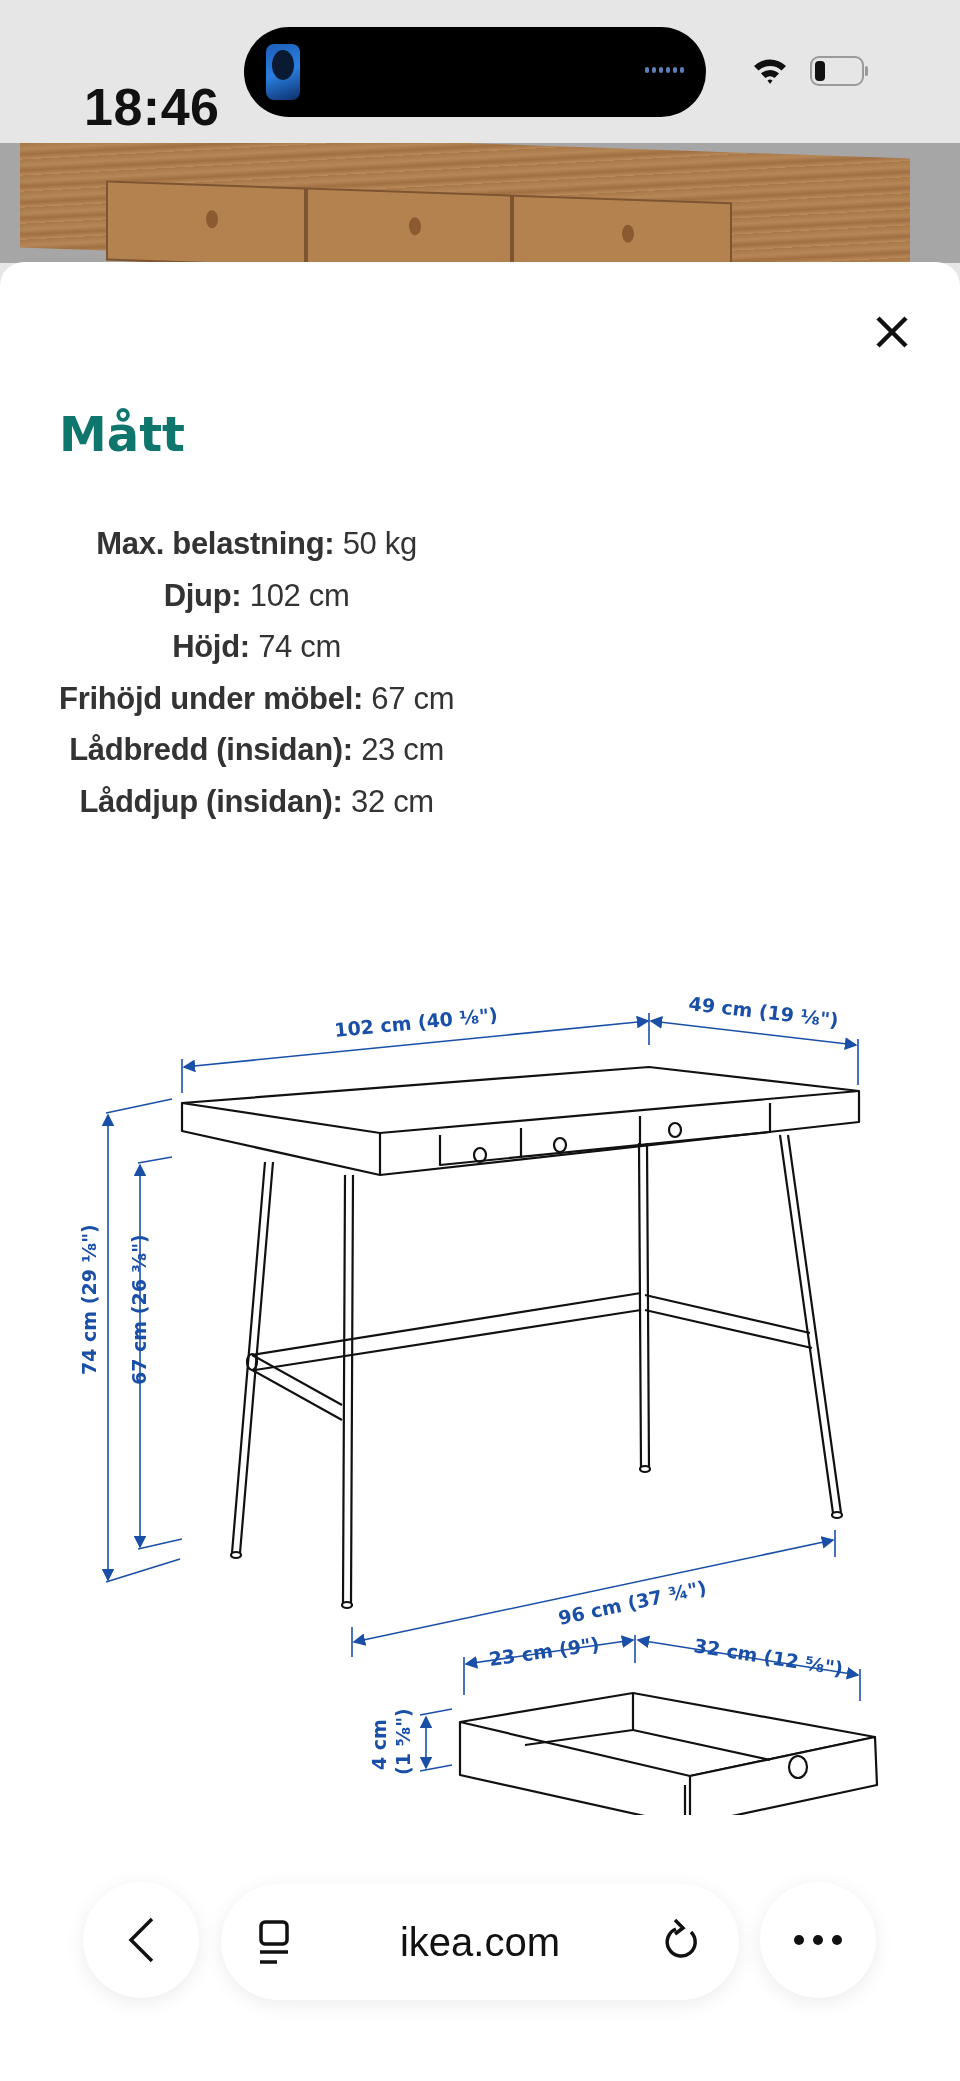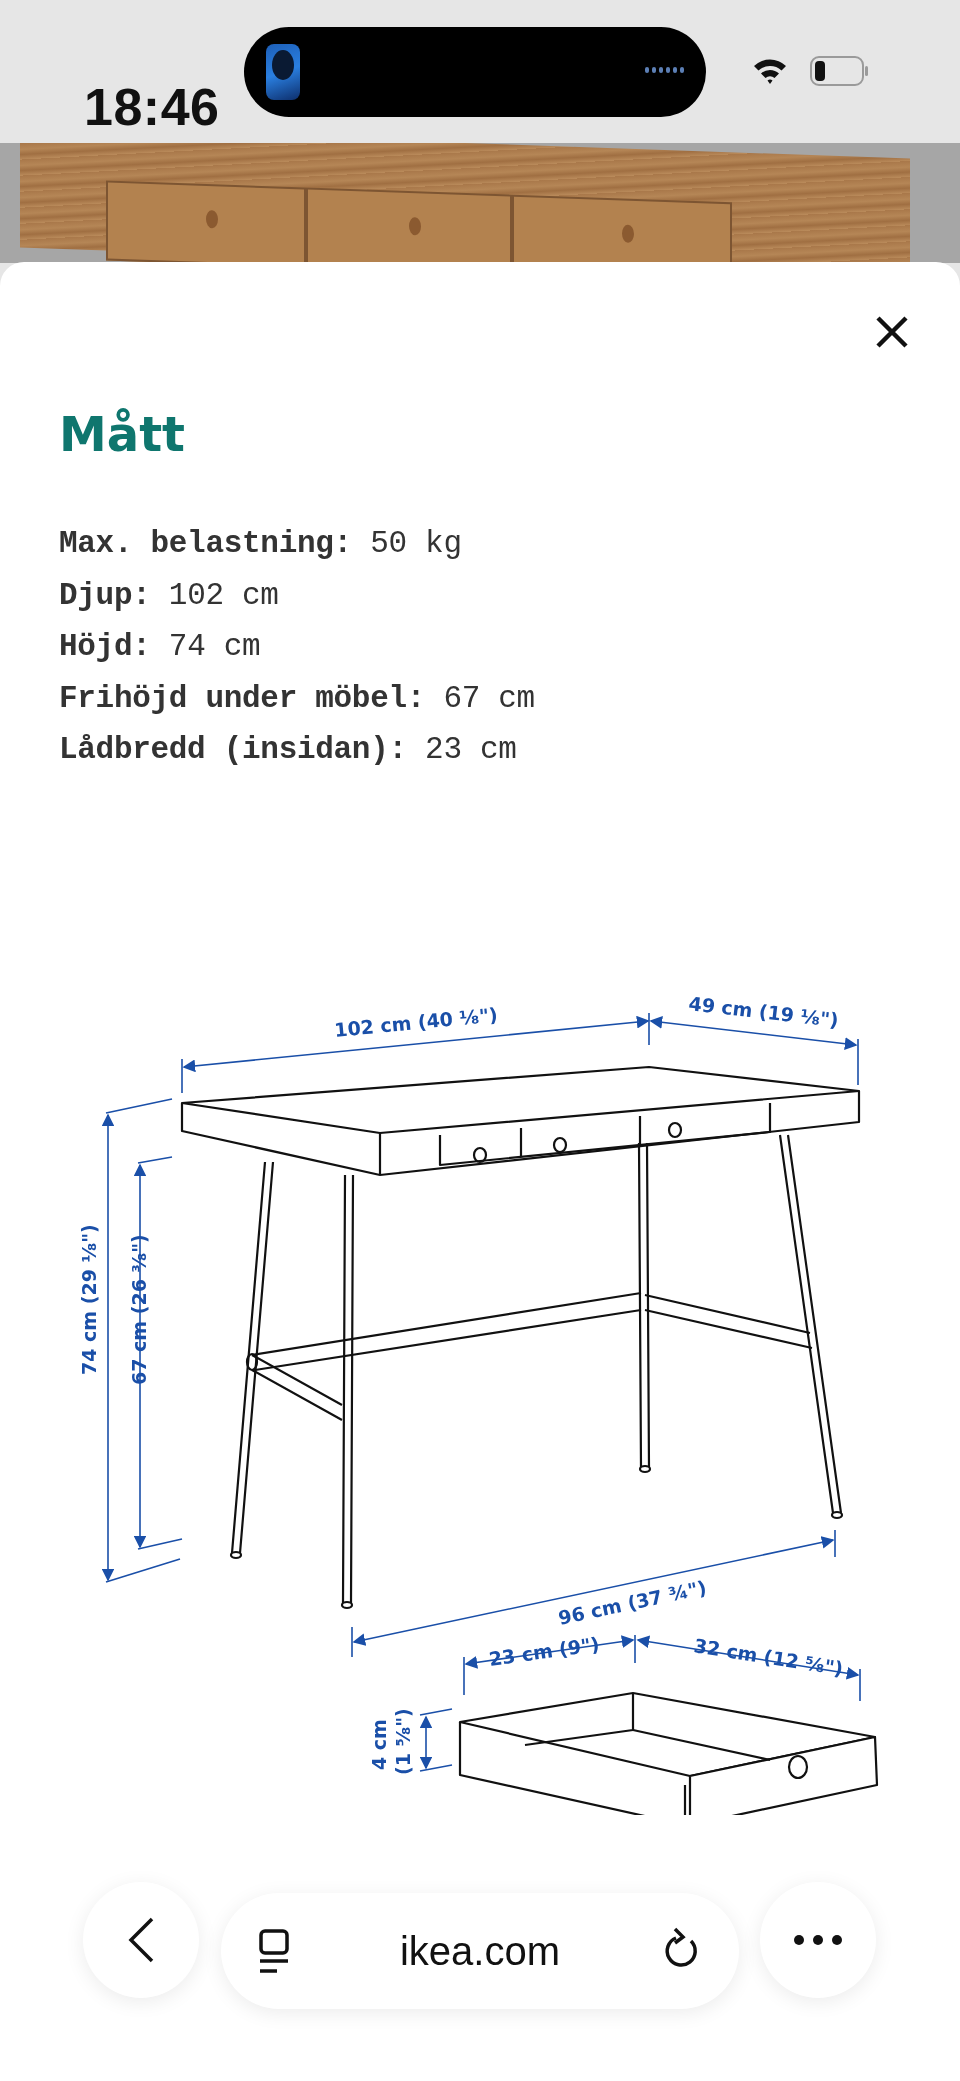--- a/index.html
+++ b/index.html
@@ -18,29 +18,29 @@
 
   .hero { position: absolute; left: 0; top: 143px; width: 960px; height: 120px; background: #a6a6a6; overflow: hidden; }
   .desk-top { position: absolute; left: 20px; top: 0; width: 890px; height: 120px; background: repeating-linear-gradient(175deg, #a9784a 0px, #b58656 6px, #a06f42 11px, #b98a5a 16px); transform: skewY(2deg); }
   .desk-drawer { position: absolute; top: 50px; height: 80px; border: 2px solid #7d5532; background: #b3824f; }
   .desk-knob { position: absolute; width: 12px; height: 18px; border-radius: 50%; background: #8b5a30; left: 50%; top: 24px; }
 
   .sheet { position: absolute; left: 0; top: 262px; width: 960px; height: 1819px; background: #fff; border-radius: 24px 24px 0 0; }
   .close-btn { position: absolute; left: 866px; top: 306px; width: 52px; height: 52px; display: flex; align-items: center; justify-content: center; cursor: pointer; }
   .title { position: absolute; left: 59px; top: 406px; font-family: "DejaVu Sans", sans-serif; font-size: 48px; font-weight: bold; color: #0f766e; }
   .spec-list { position: absolute; left: 59px; top: 518px; list-style: none; }
-  .spec-list li { font-family: Liberation Mono, monospace; font-size: 31px; line-height: 51.5px; color: #333; white-space: nowrap; letter-spacing: -0.3px; }
+  .spec-list li { font-family: Liberation Sans, sans-serif; font-size: 31px; line-height: 51.5px; color: #333; white-space: nowrap; letter-spacing: -0.3px; text-align: center; }
   .spec-list .lbl { font-weight: bold; }
 
   .diagram { position: absolute; left: 80px; top: 985px; width: 820px; height: 830px; }
   .dim { fill: #1a4fa8; font-family: "DejaVu Sans", sans-serif; font-weight: bold; font-size: 19px; }
 
   .bottom-bar { position: absolute; left: 0; top: 1860px; width: 960px; height: 221px; }
   .nav-circle { position: absolute; top: 22px; width: 116px; height: 116px; border-radius: 58px; background: #fff; box-shadow: 0 4px 20px rgba(0,0,0,0.08); display: flex; align-items: center; justify-content: center; cursor: pointer; }
-  .url-pill { position: absolute; left: 221px; top: 33px; width: 518px; height: 116px; border-radius: 58px; background: #fff; box-shadow: 0 4px 20px rgba(0,0,0,0.08); cursor: pointer; }
+  .url-pill { position: absolute; left: 221px; top: 24px; width: 518px; height: 116px; border-radius: 58px; background: #fff; box-shadow: 0 4px 20px rgba(0,0,0,0.08); cursor: pointer; }
   .url-text { position: absolute; left: 0; right: 0; top: 36px; text-align: center; font-family: "Liberation Sans", sans-serif; font-size: 40px; color: #111; }
   .tabs-icon { position: absolute; left: 36px; top: 36px; }
   .reload-icon { position: absolute; right: 36px; top: 32px; }
 </style>
 </head>
 <body>
 
 <div class="status-bar">
   <div class="clock">18:46</div>
   <div class="island">
@@ -89,20 +89,21 @@
 </div>
 
 <h1 class="title">Mått</h1>
 
 <ul class="spec-list">
   <li><span class="lbl">Max. belastning:</span> <span>50 kg</span></li>
   <li><span class="lbl">Djup:</span> <span>102 cm</span></li>
   <li><span class="lbl">Höjd:</span> <span>74 cm</span></li>
   <li><span class="lbl">Frihöjd under möbel:</span> <span>67 cm</span></li>
   <li><span class="lbl">Lådbredd (insidan):</span> <span>23 cm</span></li>
+  <li><span class="lbl">Låddjup (insidan):</span> <span>32 cm</span></li>
 </ul>
 
 <svg class="diagram" viewBox="0 0 820 830">
   <defs>
     <marker id="arr" markerWidth="8" markerHeight="8" refX="7" refY="4" orient="auto-start-reverse">
       <path d="M0 0 L8 4 L0 8 Z" fill="#1a4fa8"></path>
     </marker>
   </defs>
   <g stroke="#111" stroke-width="2.2" fill="none" stroke-linejoin="round">
 

